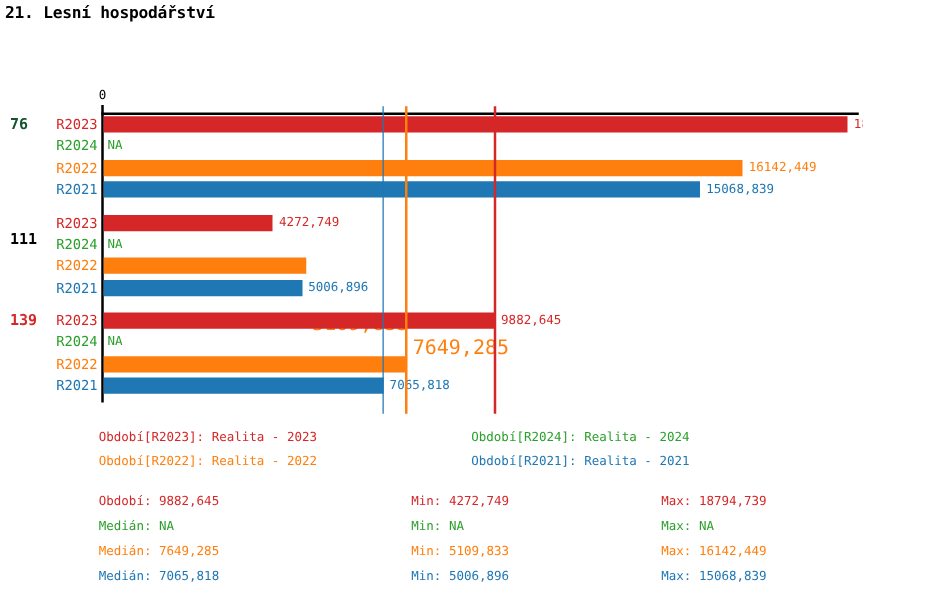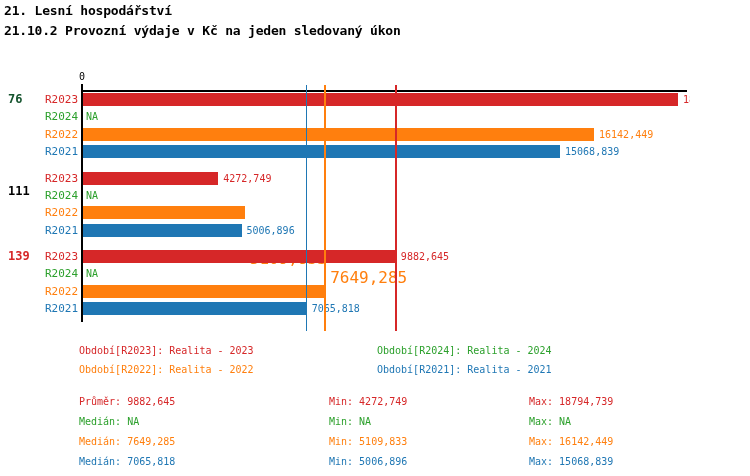--- a/index.html
+++ b/index.html
@@ -16,21 +16,20 @@
   .stat-c1{left:0;}
   .stat-c2{left:250px;}
   .stat-c3{left:450px;}
 </style>
 </head>
 <body>
 
 <div class="page">
 
   <div class="title">21. Lesní hospodářství</div>
-  <div class="subtitle">21.10.2 Provozní výdaje v Kč na jeden sledovaný úkon</div>
 
   <div id="chart">
       <div style="left: 81px; top: 90px; width: 606px; height: 2px; background: rgb(0, 0, 0);"></div>
       <div style="left: 81px; top: 91px; width: 2px; height: 231px; background: rgb(0, 0, 0);"></div>
       <div style="left: 81px; top: 84px; width: 2px; height: 7px; background: rgb(0, 0, 0);"></div>
       <div style="left: 76px; top: 71px; width: 12px; text-align: center; font-size: 10px; color: rgb(0, 0, 0);">0</div>
       <div style="left: 8px; top: 93px; font-size: 12px; font-weight: bold; line-height: 13px; color: #14532d;">76</div>
       <div style="left: 45px; top: 93px; width: 33px; text-align: right; font-size: 11px; line-height: 13px; color: rgb(214, 39, 40);">R2023</div>
       <div style="left: 83px; top: 93px; width: 595px; height: 13px; background: rgb(214, 39, 40);"></div>
       <div style="left: 683px; top: 93px; font-size: 10px; line-height: 13px; color: rgb(214, 39, 40);">18794,739</div>
@@ -73,21 +72,21 @@
 
   <div class="legend">
     <span style="left: 79px; top: 345px; color: rgb(214, 39, 40);">Období[R2023]: Realita - 2023</span>
     <span style="left: 377px; top: 345px; color: rgb(44, 160, 44);">Období[R2024]: Realita - 2024</span>
     <span style="left: 79px; top: 364px; color: rgb(255, 127, 14);">Období[R2022]: Realita - 2022</span>
     <span style="left: 377px; top: 364px; color: rgb(31, 119, 180);">Období[R2021]: Realita - 2021</span>
   </div>
 
   <div class="stats">
     <div class="stat-row" style="top: 396px; color: rgb(214, 39, 40);">
-      <span class="stat-c1">Průměr: 9882,645</span>
+      <span class="stat-c1">Období: 9882,645</span>
       <span class="stat-c2">Min: 4272,749</span>
       <span class="stat-c3">Max: 18794,739</span>
     </div>
     <div class="stat-row" style="top: 416px; color: rgb(44, 160, 44);">
       <span class="stat-c1">Medián: NA</span>
       <span class="stat-c2">Min: NA</span>
       <span class="stat-c3">Max: NA</span>
     </div>
     <div class="stat-row" style="top: 436px; color: rgb(255, 127, 14);">
       <span class="stat-c1">Medián: 7649,285</span>

